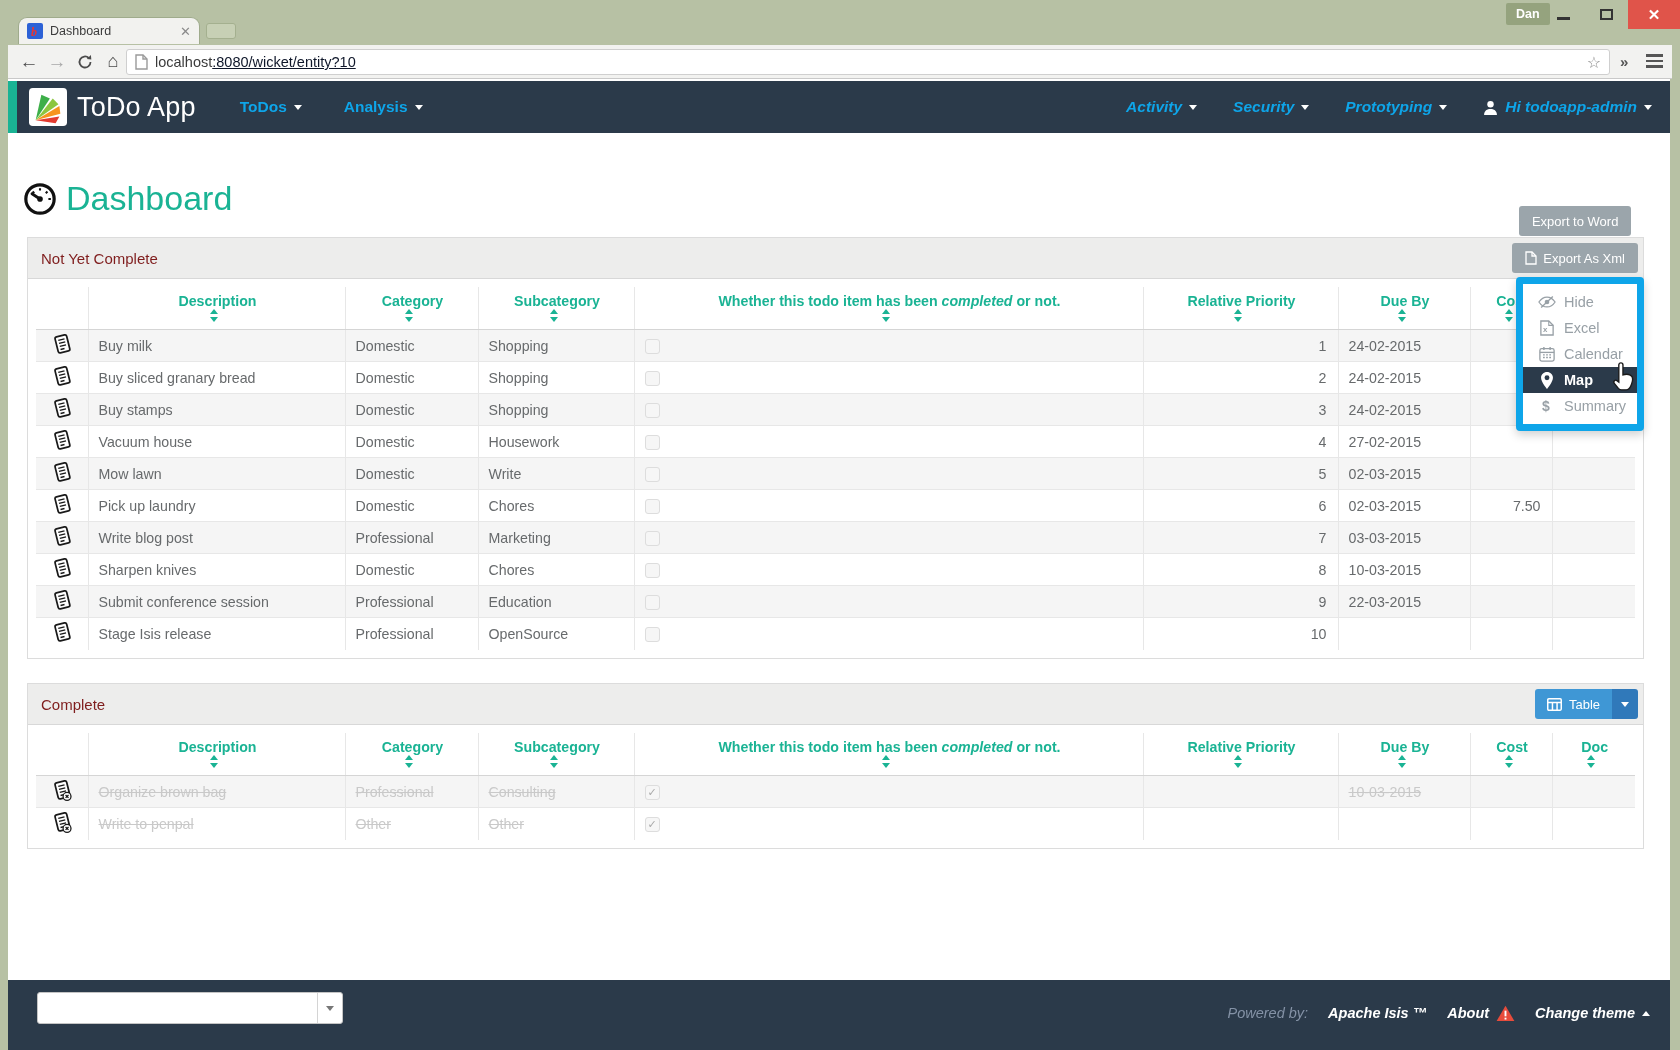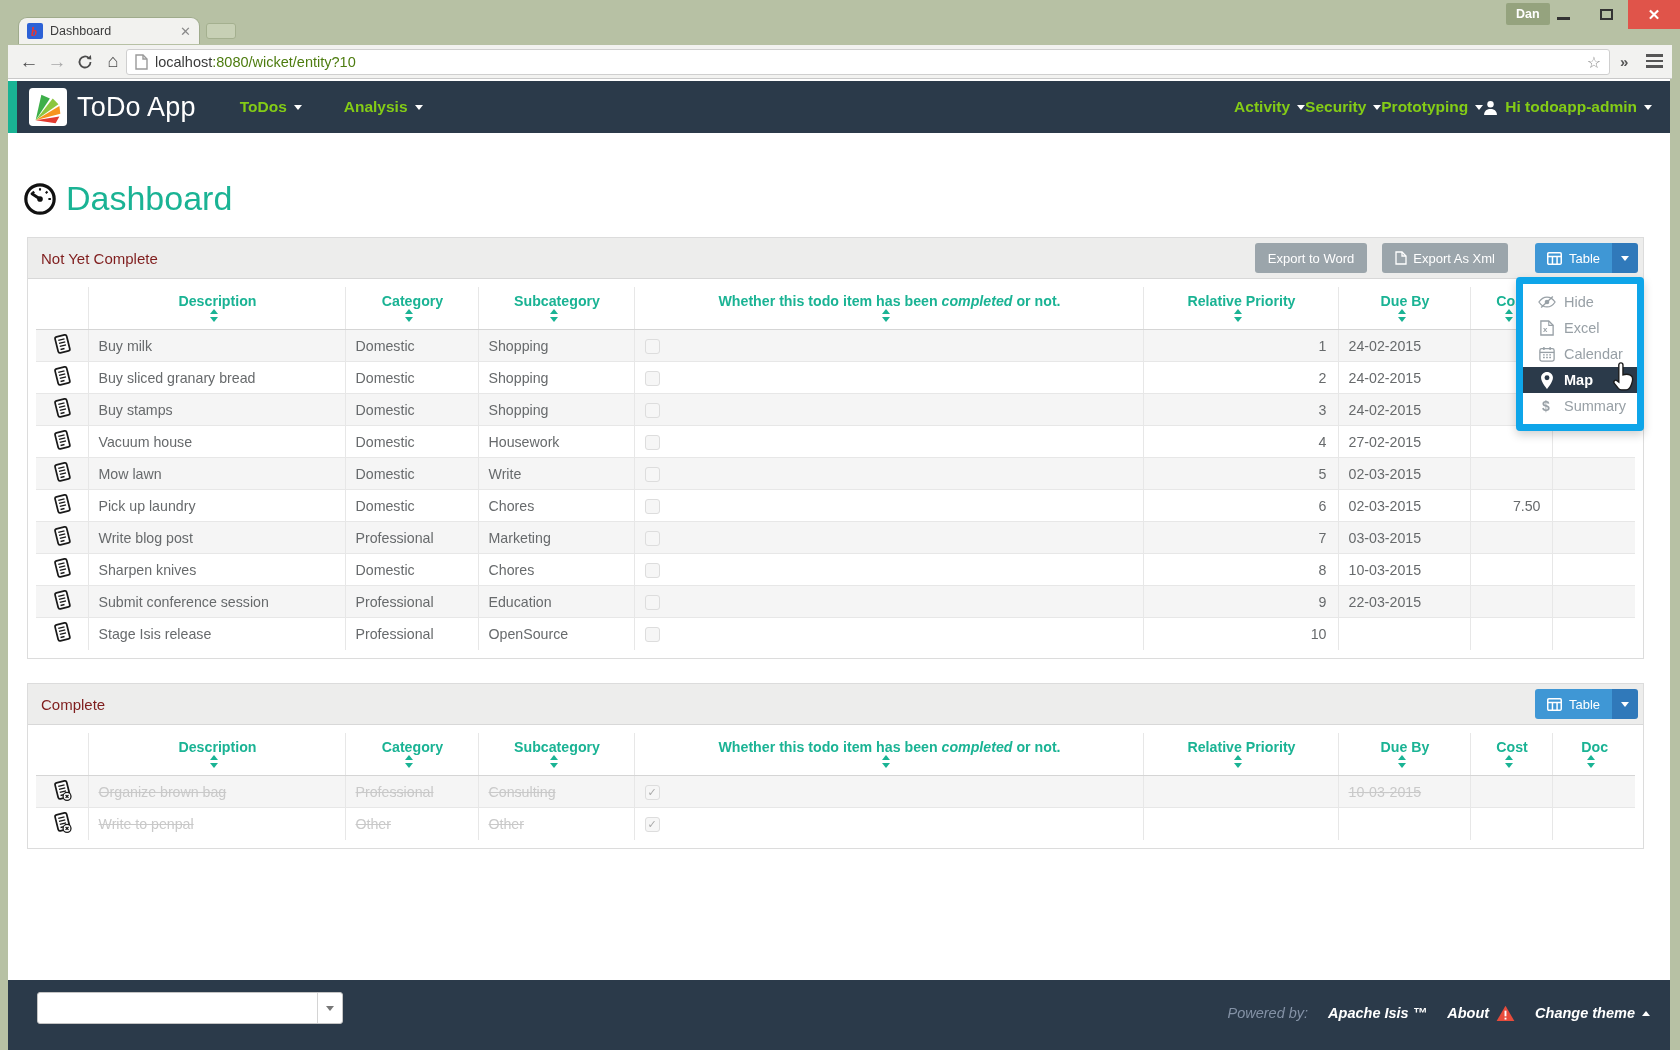--- a/index.html
+++ b/index.html
@@ -22,51 +22,51 @@
   #btn-max i { display:block; width:13px; height:11px; border:2.5px solid #333; }
   #btn-close { left:1628px; width:52px; background:#e0544a; color:#fff; font-size:15px; font-weight:bold; }
 
   .toolbar { position:absolute; left:8px; right:8px; top:45px; height:34px; background:#f2f2f0;
              border-bottom:1px solid #c9c9c9; }
   .navicon { position:absolute; top:0; height:33px; display:flex; align-items:center; justify-content:center;
              width:26px; font-size:19px; color:#4c4c4c; }
   .urlbar { position:absolute; left:118px; top:4px; width:1484px; height:26px; background:#fff;
             border:1px solid #cfcfcf; border-radius:3px; display:flex; align-items:center; padding:0 8px; gap:7px; }
   .url-text { font-size:14.5px; color:#3a3a3a; flex:1; white-space:nowrap; overflow:hidden; }
-  .url-text .dim { color:#4d7c0f; }
+  .url-text .dim { color:#0f172a;text-decoration:underline; }
   .star { color:#8a8a8a; font-size:16px; }
   .chev { position:absolute; left:1612px; top:8px; color:#555; font-size:15px; font-weight:bold; }
   .burger { position:absolute; left:1638px; top:9px; width:17px; }
   .burger i { display:block; height:2.5px; background:#555; margin-bottom:3px; }
 
   
   .viewport { position:absolute; left:8px; right:10px; top:79px; bottom:0; background:#fff; overflow:hidden; }
 
   .navbar { position:absolute; left:0; right:0; top:2px; height:52px; background:#2b3a4a;
             display:flex; align-items:center; padding-left:21px; color:#fff; }
   .teal-strip { position:absolute; left:0; top:2px; width:9px; height:52px; background:#1ab394; z-index:2; }
   .brand-logo { width:38px; height:38px; margin-right:10px; }
   .brand-text { font-size:27px; color:#fff; letter-spacing:.2px; }
   .nav-left { display:flex; align-items:center; margin-left:44px; gap:42px; }
-  .nav-right { display:flex; align-items:center; margin-left:auto; padding-right:18px; }
-  .nav-item { font-size:15.5px; font-weight:bold; color:#84cc16; display:flex; align-items:center; gap:7px; cursor:default; }
+  .nav-right { display:flex; align-items:center; margin-left:auto; gap:36px; padding-right:18px;font-style:italic; }
+  .nav-item { font-size:15.5px; font-weight:bold; color:#0ea5e9; display:flex; align-items:center; gap:7px; cursor:default; }
   .caret-dn { width:0; height:0; border-left:4px solid transparent; border-right:4px solid transparent;
               border-top:5px solid #fff; display:inline-block; }
   .caret-up { width:0; height:0; border-left:4px solid transparent; border-right:4px solid transparent;
               border-bottom:5px solid #fff; display:inline-block; }
 
   .page-heading { position:absolute; left:15px; top:100px; display:flex; align-items:center; gap:9px; }
   .page-heading .txt { font-size:34px; color:#1ab394; }
 
   .panel { position:absolute; left:19px; width:1617px; border:1px solid #dcdcdc; background:#fff; }
   #panel-nyc { top:158px; } #panel-complete { top:604px; }
   .panel-head { height:41px; background:#ededec; border-bottom:1px solid #d8d8d8;
                 display:flex; align-items:center; padding:0 5px 0 13px; }
   .panel-title { font-size:15px; color:#7f1d1d; }
-  .panel-actions { margin-left:auto; display:flex; align-items:center; gap:15px; }
+  .panel-actions { margin-left:auto; display:flex; align-items:center; gap:7px;flex-direction:column; }
   .btn-gray { background:#9ba5ab; color:#fff; font-size:13px; border:none; border-radius:3px;
               height:30px; padding:0 13px; display:flex; align-items:center; gap:6px; }
   .btn-split { display:flex; height:30px; margin-left:12px; border-radius:3px; overflow:hidden; }
   .btn-split .main { background:#3f97d5; color:#fff; font-size:13px; border:none; padding:0 12px;
                      display:flex; align-items:center; gap:7px; }
   .btn-split .arrow { background:#3079ba; border:none; width:26px; display:flex; align-items:center; justify-content:center; }
   .panel-body { padding:8px; }
 
   table { border-collapse:collapse; table-layout:fixed; width:100%; }
   th { text-align:left; color:#1ab394; font-size:14.2px; padding:6px 8px 7px 10px;

